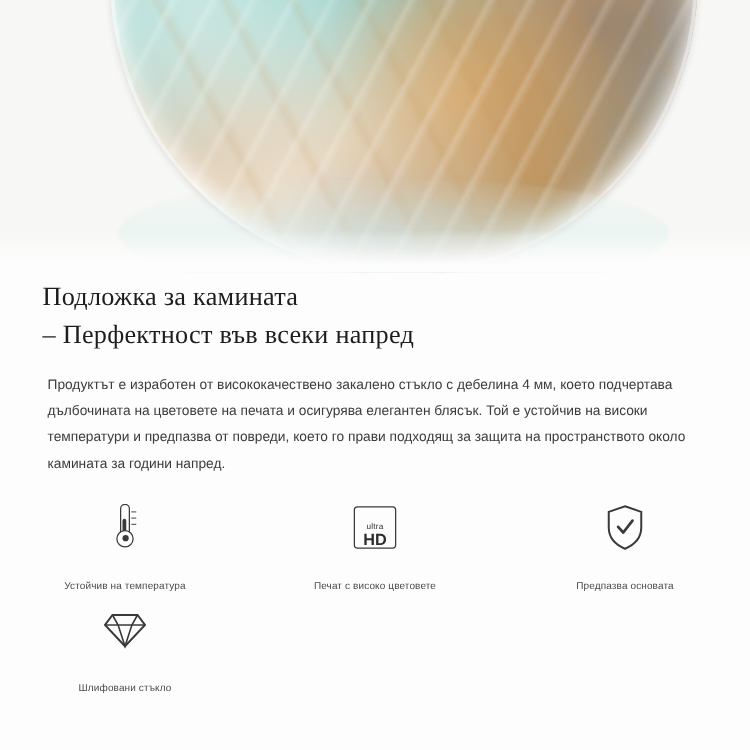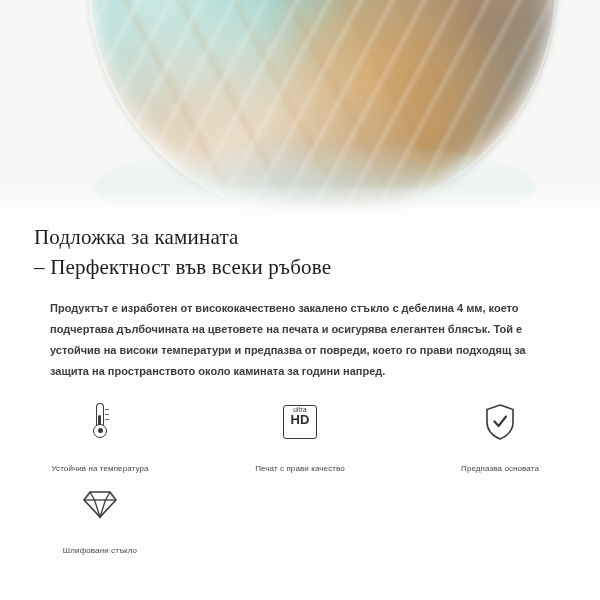--- a/index.html
+++ b/index.html
@@ -111,22 +111,21 @@
     display: block;
   }
   .body-copy {
     margin: 16px 0 0 0;
     padding: 0 34px;
     font-size: 11px;
     line-height: 21px;
     color: #3c3c3c;
   }
   .body-copy p {
-    margin: 16px;
-    font-weight: bold;
+    margin: 4px;
   }
 
   
   .features {
     position: absolute;
     left: 0;
     top: 400px;
     width: 600px;
     display: grid;
     grid-template-columns: repeat(3, 1fr);
@@ -211,21 +210,21 @@
   
   .ico-hd {
     width: 34px;
     height: 34px;
     border: 1.4px solid #3a3a3a;
     border-radius: 3px;
     box-sizing: border-box;
     display: flex;
     flex-direction: column;
     align-items: center;
-    justify-content: flex-start;
+    justify-content: flex-end;
     color: #2c2c2c;
   }
   .ico-hd .u {
     font-size: 6.5px;
     line-height: 7px;
     letter-spacing: 0.2px;
   }
   .ico-hd .hd {
     font-size: 13px;
     line-height: 13px;
@@ -296,21 +295,21 @@
     <div class="hero-plate">
       <div class="hero-streaks"></div>
     </div>
     <div class="hero-edge"></div>
     <div class="hero-fade"></div>
   </div>
 
   <div class="content">
     <h1 class="headline">
       <span>Подложка за камината</span>
-      <span class="line2">– Перфектност във всеки ръбове</span>
+      <span class="line2">– Перфектност във всеки напред</span>
     </h1>
     <div class="body-copy">
       <p>Продуктът е изработен от висококачествено закалено стъкло с дебелина 4 мм, което подчертава дълбочината на цветовете на печата и осигурява елегантен блясък. Той е устойчив на високи температури и предпазва от повреди, което го прави подходящ за защита на пространството около камината за години напред.</p>
     </div>
   </div>
 
   <div class="features">
 
     <div class="feature">
       <div class="feature-icon">
@@ -327,21 +326,21 @@
       <div class="feature-label">Устойчив на температура</div>
     </div>
 
     <div class="feature">
       <div class="feature-icon">
         <div class="ico-hd">
           <span class="u">ultra</span>
           <span class="hd">HD</span>
         </div>
       </div>
-      <div class="feature-label">Печат с прави качество</div>
+      <div class="feature-label">Печат с високо цветовете</div>
     </div>
 
     <div class="feature">
       <div class="feature-icon">
         <div class="ico-shield">
           <svg width="32" height="38" viewBox="0 0 32 38" aria-hidden="true">
             <path d="M16 2 L29 6.5 V19 C29 27.5 23 33 16 36 C9 33 3 27.5 3 19 V6.5 Z" fill="none" stroke="#3a3a3a" stroke-width="1.6"></path>
             <path d="M10.5 18.5 L14.6 23 L22 13.5" fill="none" stroke="#3a3a3a" stroke-width="2.2" stroke-linecap="round" stroke-linejoin="round"></path>
           </svg>
         </div>

